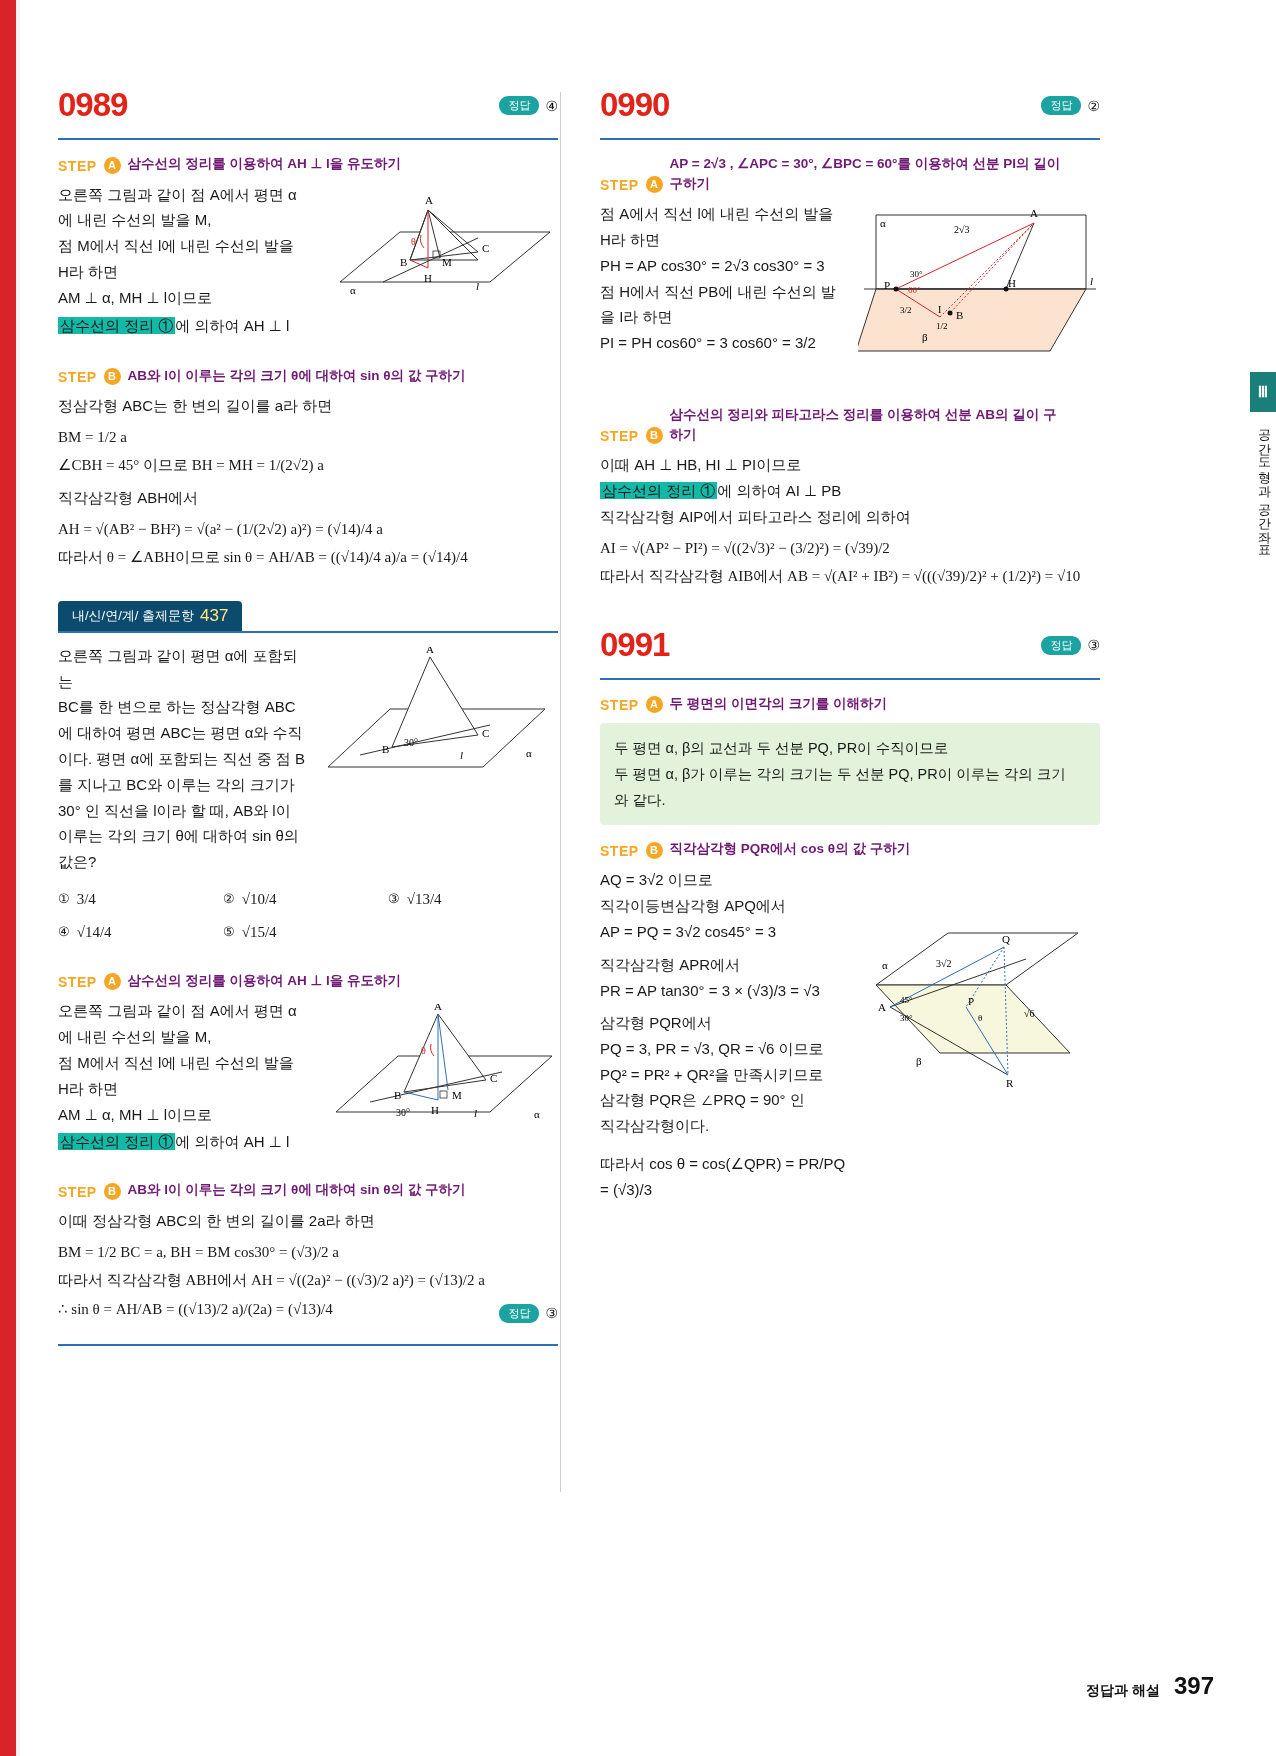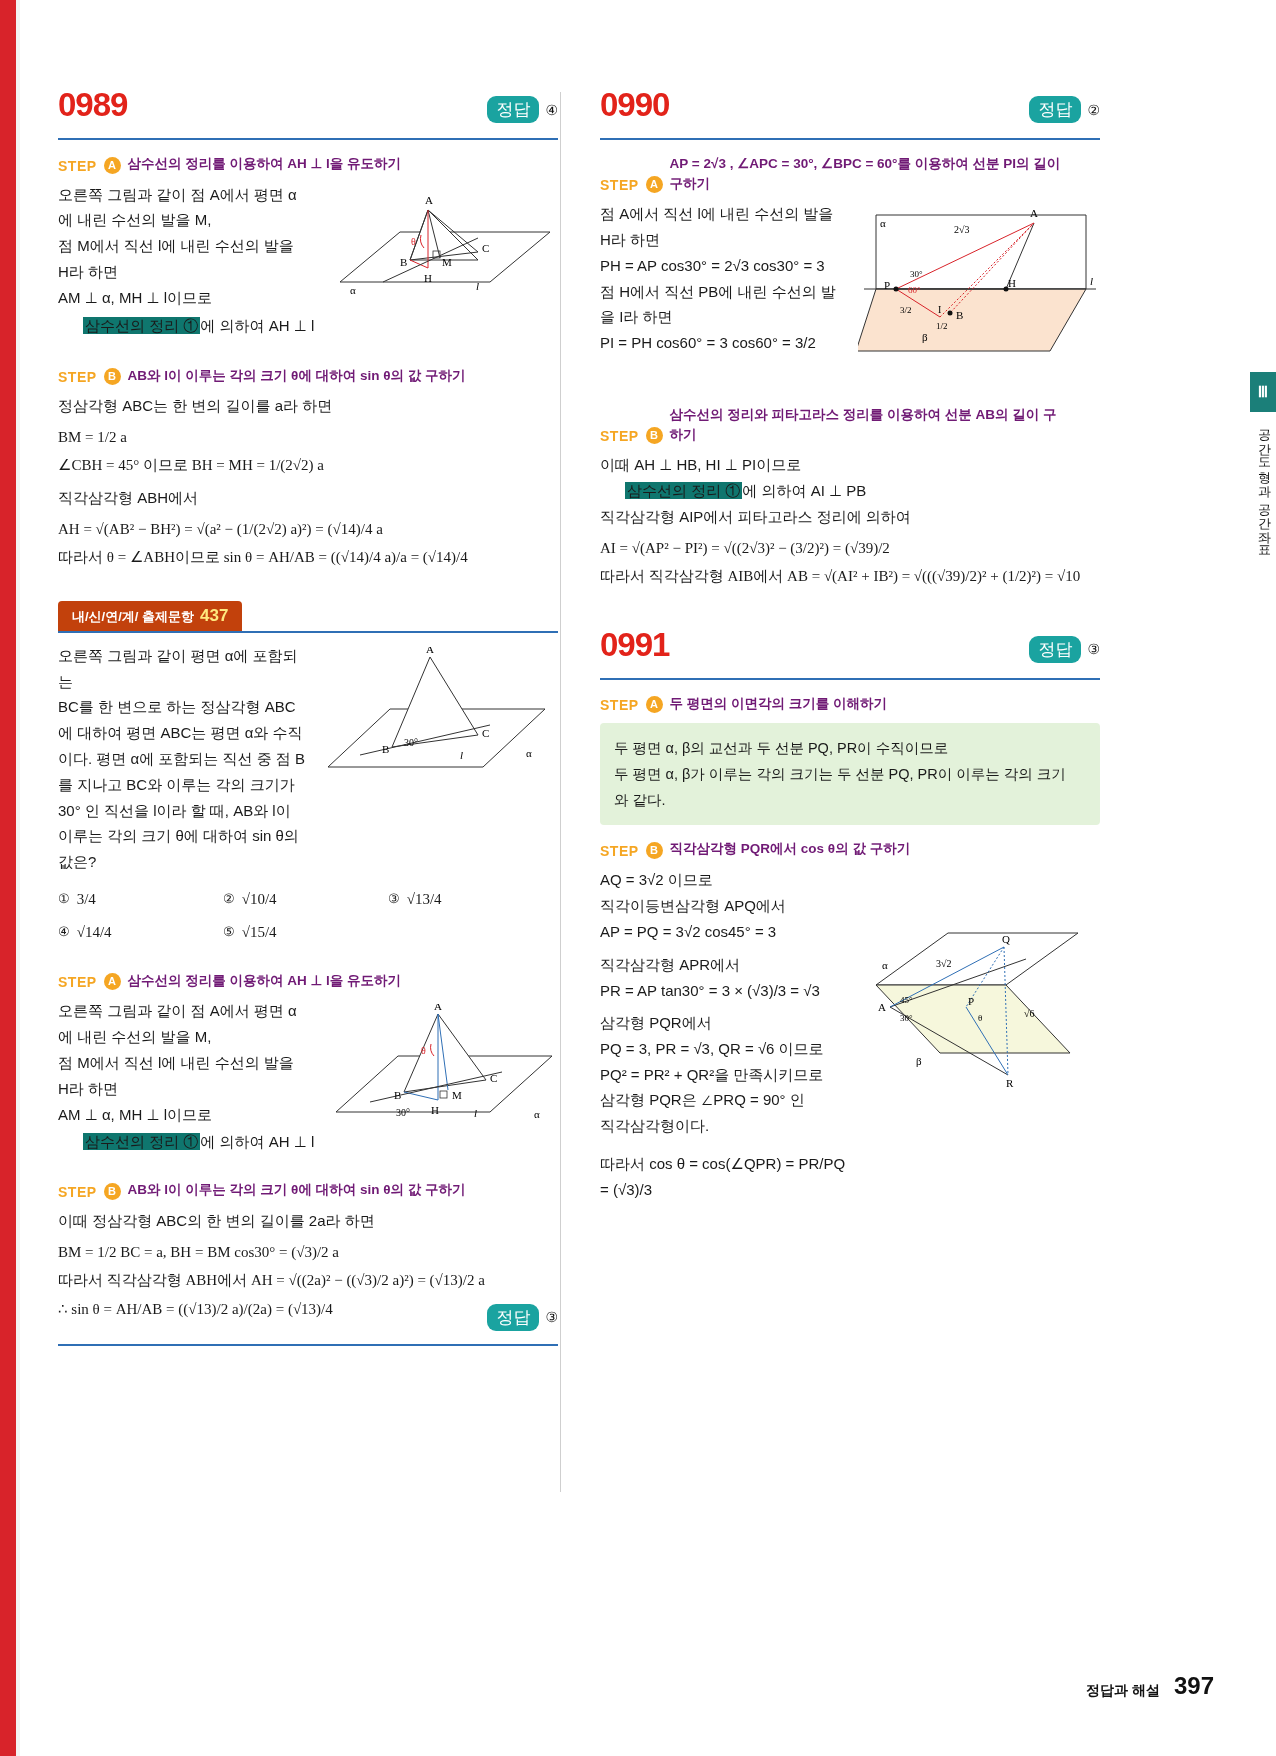--- a/index.html
+++ b/index.html
@@ -19,35 +19,35 @@
   .col{position:absolute;top:86px;width:500px;}
   .col-left{left:58px;}
   .col-right{left:600px;}
 
   .divider{position:absolute;left:560px;top:92px;width:1px;height:1400px;background:#cfcfcf;}
 
   
   .prob-head{position:relative;height:52px;border-bottom:2px solid #2f6fb5;margin-bottom:10px;}
   .prob-num{font-family:"Liberation Sans",sans-serif;font-size:33px;font-weight:bold;color:#e2231a;letter-spacing:-1px;position:absolute;left:0;top:0;}
   .ans-badge{position:absolute;right:0;top:10px;display:flex;align-items:center;gap:6px;}
-  .ans-pill{background:#1aa3a0;color:#fff;font-family:"Liberation Sans",sans-serif;font-size:17px;padding:2px 9px;border-radius:9px;}
+  .ans-pill{background:#1aa3a0;color:#fff;font-family:"Liberation Sans",sans-serif;font-size:11px;padding:2px 9px;border-radius:9px;}
   .ans-val{font-family:"Liberation Sans",sans-serif;font-size:14px;color:#111;}
 
   
   .step{display:flex;align-items:flex-end;gap:7px;margin:14px 0 8px 0;}
   .step-word{font-family:"Liberation Sans",sans-serif;font-size:14px;font-weight:bold;color:#f5a623;letter-spacing:0.5px;}
   .step-badge{display:inline-block;width:17px;height:17px;border-radius:50%;background:#f5a623;color:#fff;font-family:"Liberation Sans",sans-serif;font-size:11px;line-height:17px;text-align:center;font-weight:bold;margin-top:1px;}
   .step-text{font-family:"Liberation Sans",sans-serif;font-size:13.5px;font-weight:bold;color:#701a75;line-height:1.45;max-width:400px;}
 
   .body-text{font-size:15px;line-height:1.72;}
-  .hl{background:#0f766e;padding:0 2px;margin-left:25px;}
+  .hl{background:#14b8a6;padding:0 2px;}
 
   
   .naesin{margin-top:34px;}
-  .naesin-tab{display:inline-flex;align-items:flex-end;background:#c2410c;color:#fff;border-radius:4px 4px 0 0;padding:5px 14px;font-family:"Liberation Sans",sans-serif;font-size:13px;font-weight:bold;gap:6px;}
+  .naesin-tab{display:inline-flex;align-items:center;background:#0c4a6e;color:#fff;border-radius:4px 4px 0 0;padding:5px 14px;font-family:"Liberation Sans",sans-serif;font-size:13px;font-weight:normal;gap:6px;}
   .naesin-tab .n{font-size:17px;color:#ffe97f;}
   .naesin-rule{border-top:2px solid #2f6fb5;margin-top:0px;}
 
   .choices{display:flex;flex-wrap:wrap;margin-top:16px;}
   .choice{width:33%;display:flex;align-items:center;gap:7px;font-size:15px;margin-bottom:16px;}
   .cnum{font-size:13px;}
 
   
   .greenbox{background:#e3f2da;border-radius:4px;padding:12px 14px;font-size:14.5px;line-height:1.8;margin:10px 0 6px 0;}
 

